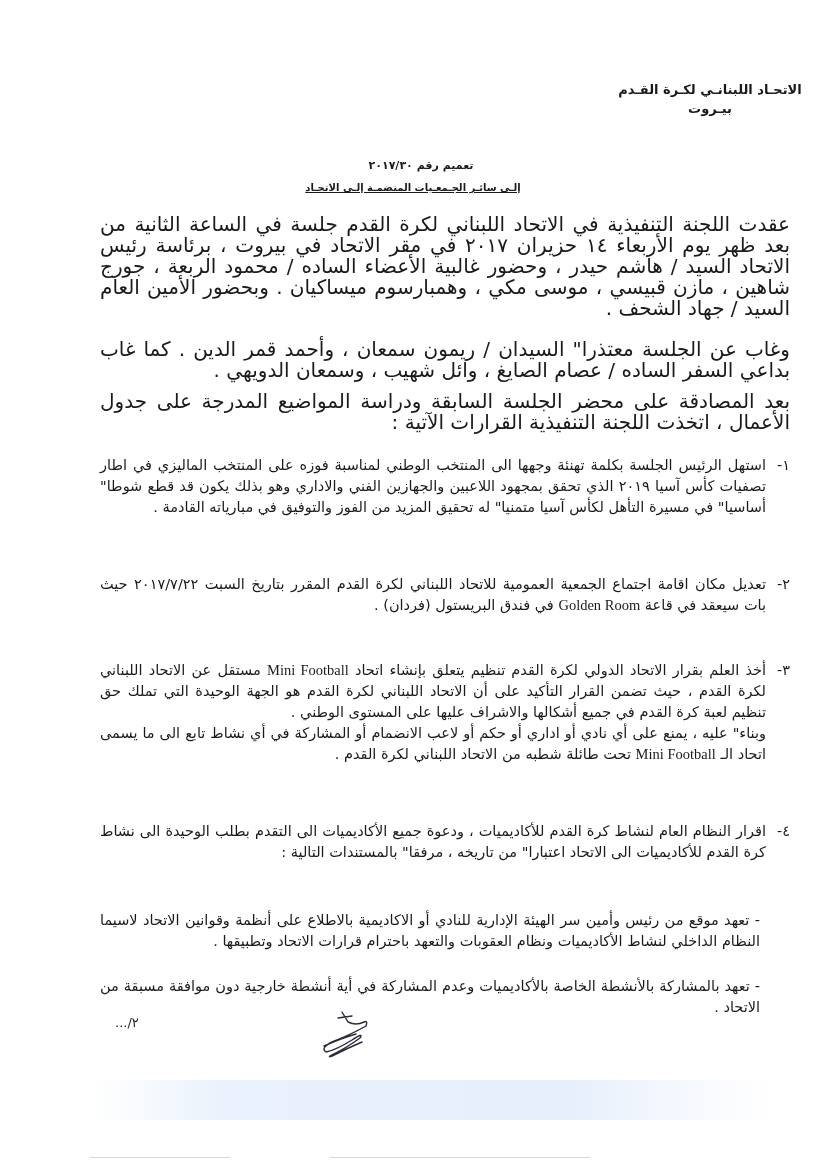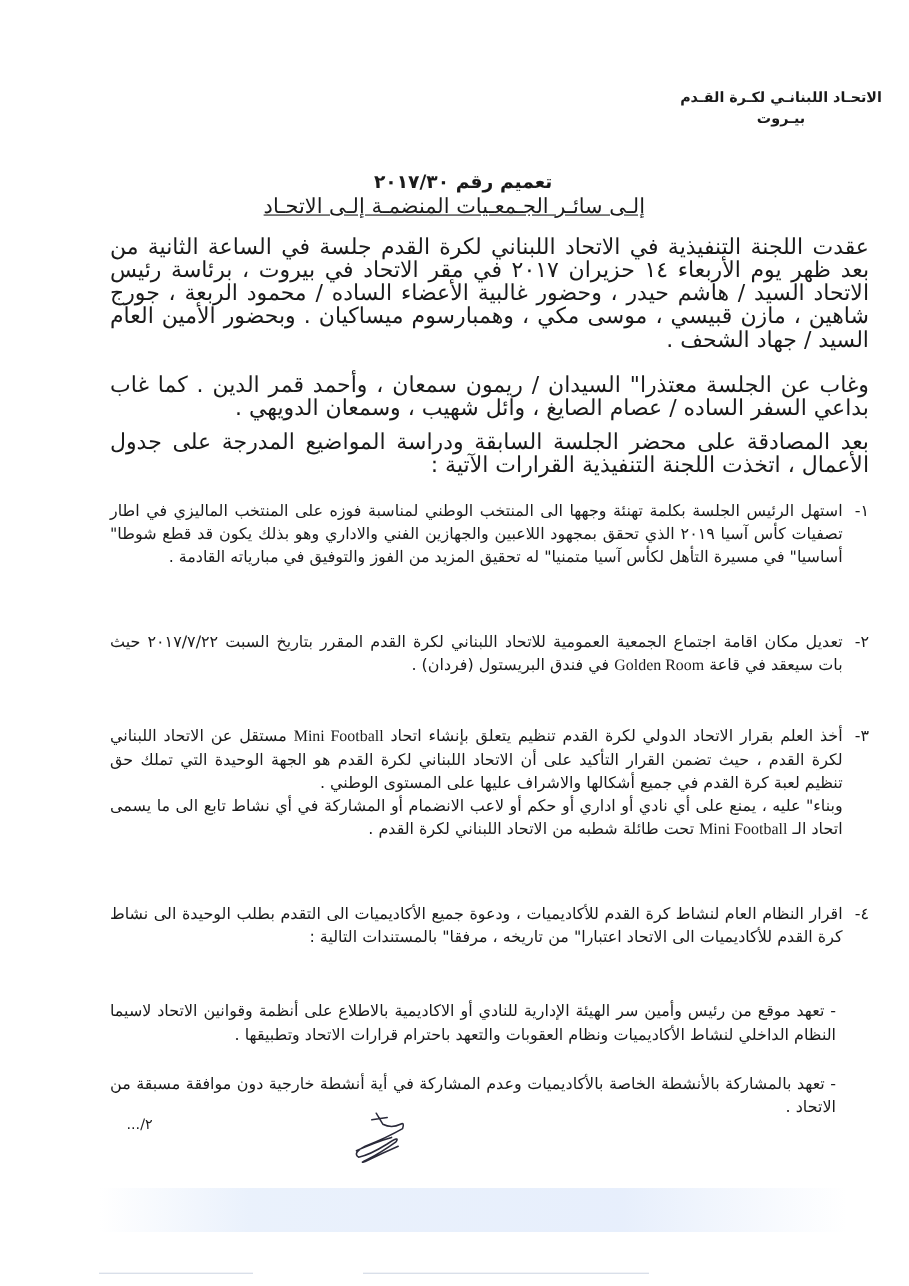--- a/index.html
+++ b/index.html
@@ -7,22 +7,22 @@
     width: 826px; height: 1169px; background: #ffffff; position: relative;
     overflow: hidden; font-family: "DejaVu Sans", "Liberation Sans", sans-serif;
     color: #1a1a1a;
   }
   .page { position: absolute; left: 0; top: 0; width: 826px; height: 1169px; padding-left: 44px; }
   .rtl { direction: rtl; text-align: right; }
   .letterhead { position: absolute; top: 80px; right: 40px; width: 240px; text-align: center; }
   .lh-org { font-size: 13px; font-weight: bold; line-height: 20px; }
   .lh-city { font-size: 13px; font-weight: bold; line-height: 18px; }
   .title-block { position: absolute; top: 155px; left: 0; width: 826px; text-align: center; }
-  .circ-title { font-size: 17px; font-weight: bold; line-height: 22px; margin-left: 16px; }
-  .circ-sub { font-size: 19px; text-decoration: underline; line-height: 22px; }
+  .circ-title { font-size: 11px; font-weight: bold; line-height: 22px; margin-left: 16px; }
+  .circ-sub { font-size: 10px; text-decoration: underline; line-height: 22px; font-weight: bold; }
   .body-text { position: absolute; left: 100px; width: 690px; font-size: 20px; line-height: 21px; text-align: justify; }
   .p1 { top: 214px; }
   .p2 { top: 339px; }
   .p3 { top: 391px; }
   .item { position: absolute; left: 100px; width: 690px; font-size: 14.5px; line-height: 21px; text-align: justify; }
   .item .num { position: absolute; right: 0; top: 0; width: 30px; }
   .item .txt { margin-right: 24px; }
   .i1 { top: 455px; }
   .i2 { top: 574px; }
   .i3 { top: 660px; }

